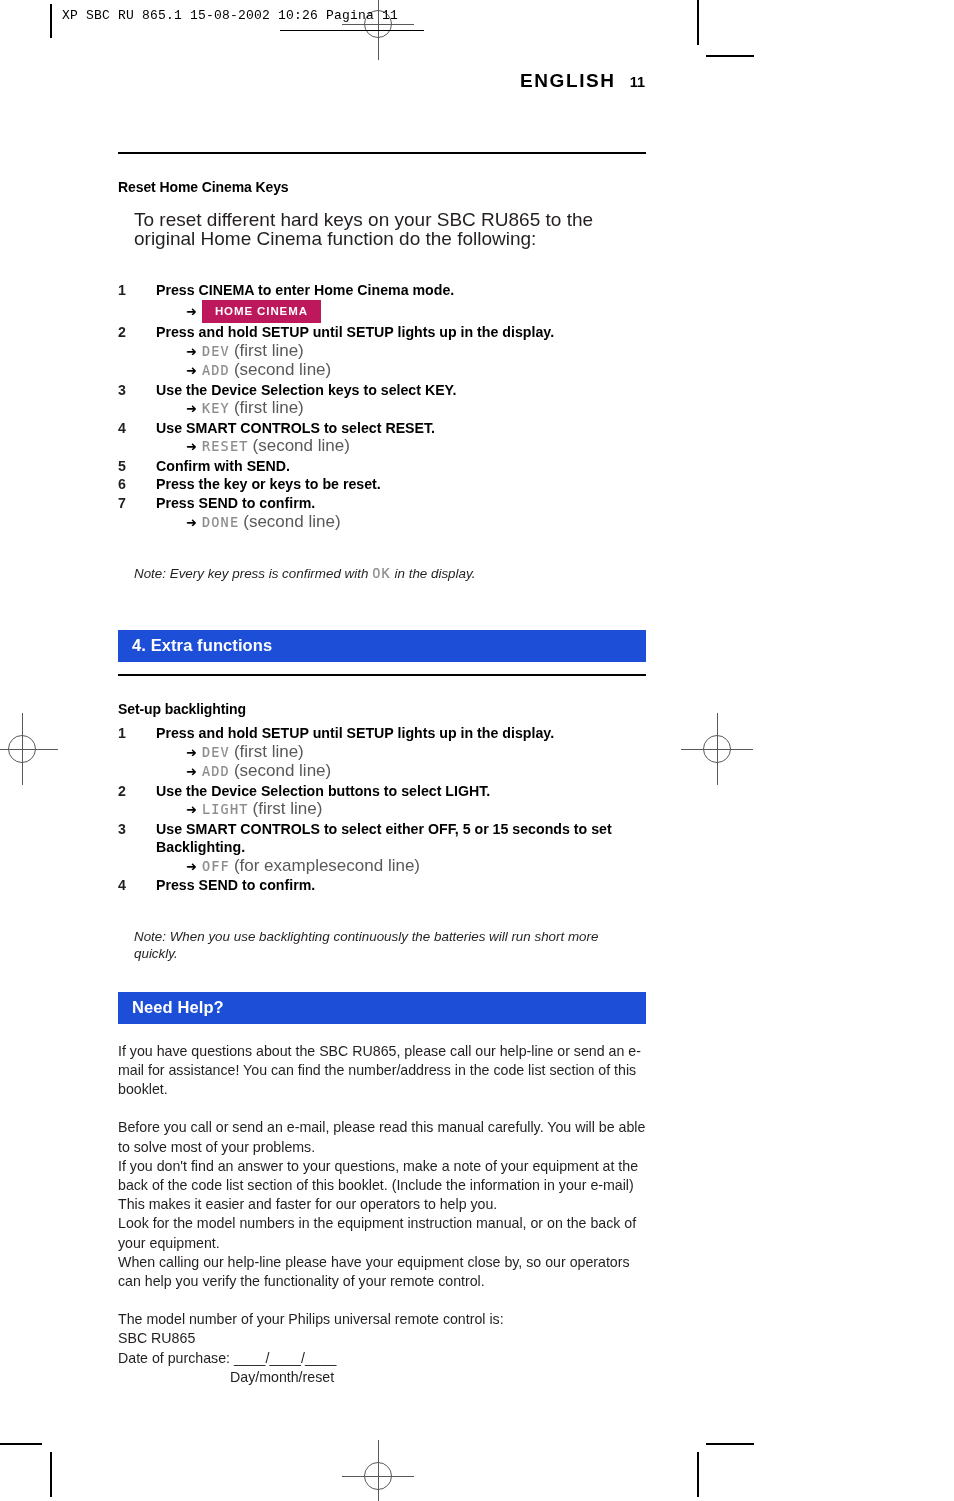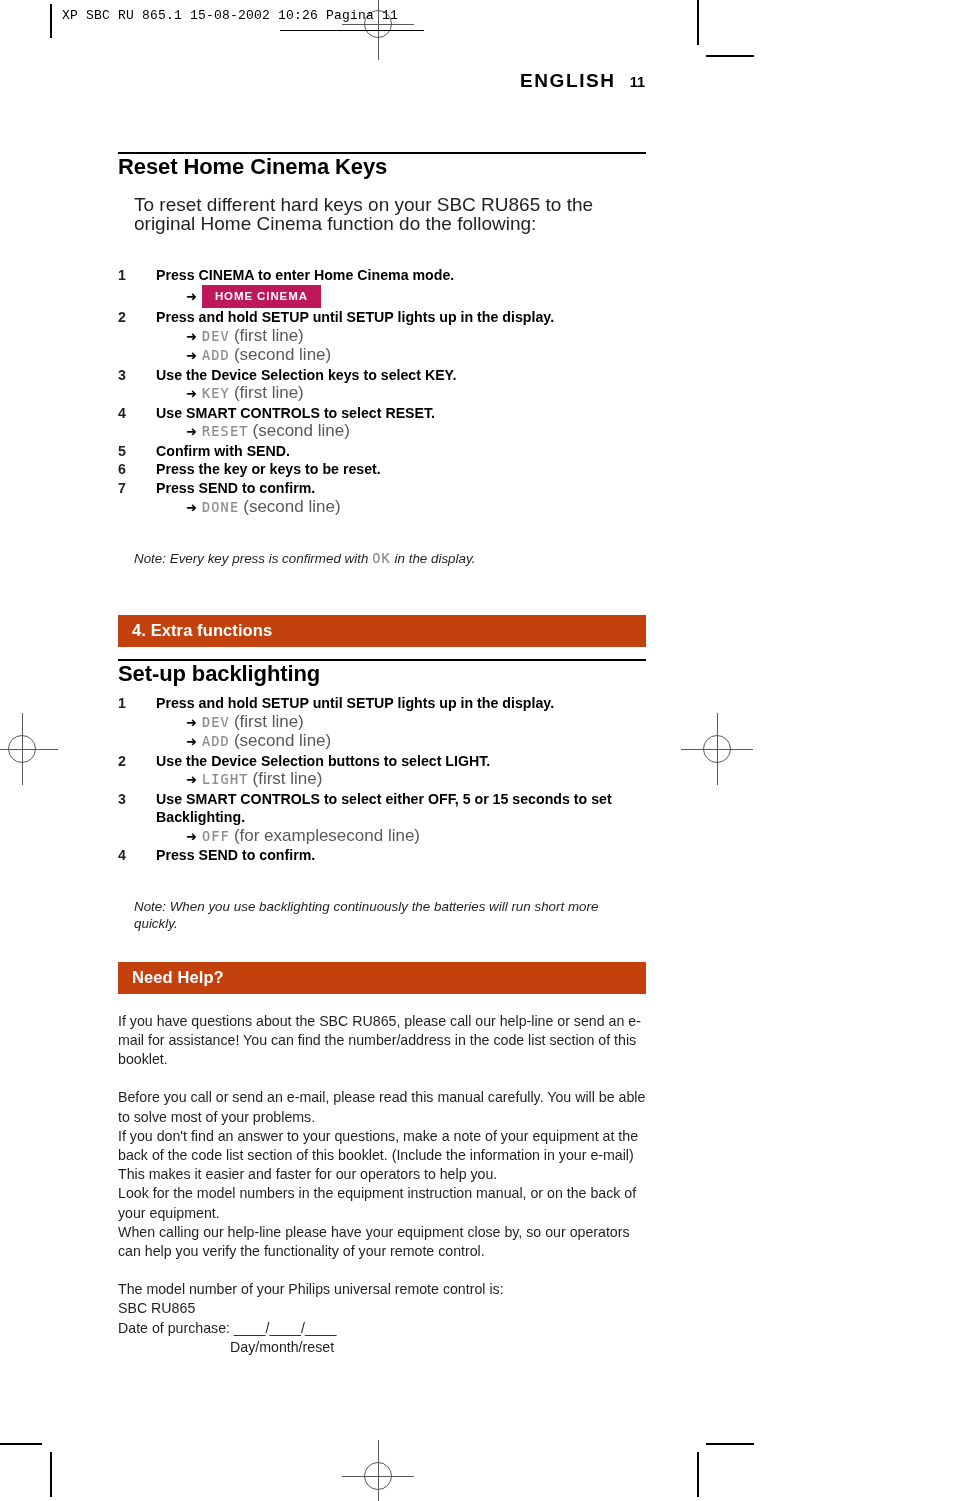--- a/index.html
+++ b/index.html
@@ -84,24 +84,24 @@
     width: 528px;
   }
 
   .rule-thick {
     height: 2.2px;
     background: #000;
     margin: 0;
   }
 
   h2.sec-title {
-    font-size: 22px;
+    font-size: 14px;
     font-weight: bold;
     letter-spacing: -0.1px;
-    margin: 0 0 7px 0;
+    margin: 25px 0 7px 0;
     color: #000;
   }
 
   p.body {
     font-size: 19px;
     line-height: 18.6px;
     margin: 16px;
     color: #231f20;
   }
   .gap-m { height: 17px; }
@@ -174,21 +174,21 @@
     font-size: 13.4px;
     line-height: 17px;
     font-style: italic;
     color: #231f20;
     margin: 16px;
   }
   p.note .lcd { font-style: normal; }
 
   
   .bar {
-    background: #c2410c;
+    background: #1d4ed8;
     color: #fff;
     font-size: 16.5px;
     font-weight: bold;
     padding: 6px 0 7px 14px;
     letter-spacing: 0.1px;
   }
 
   .help-body p {
     font-size: 14.2px;
     line-height: 19.2px;

